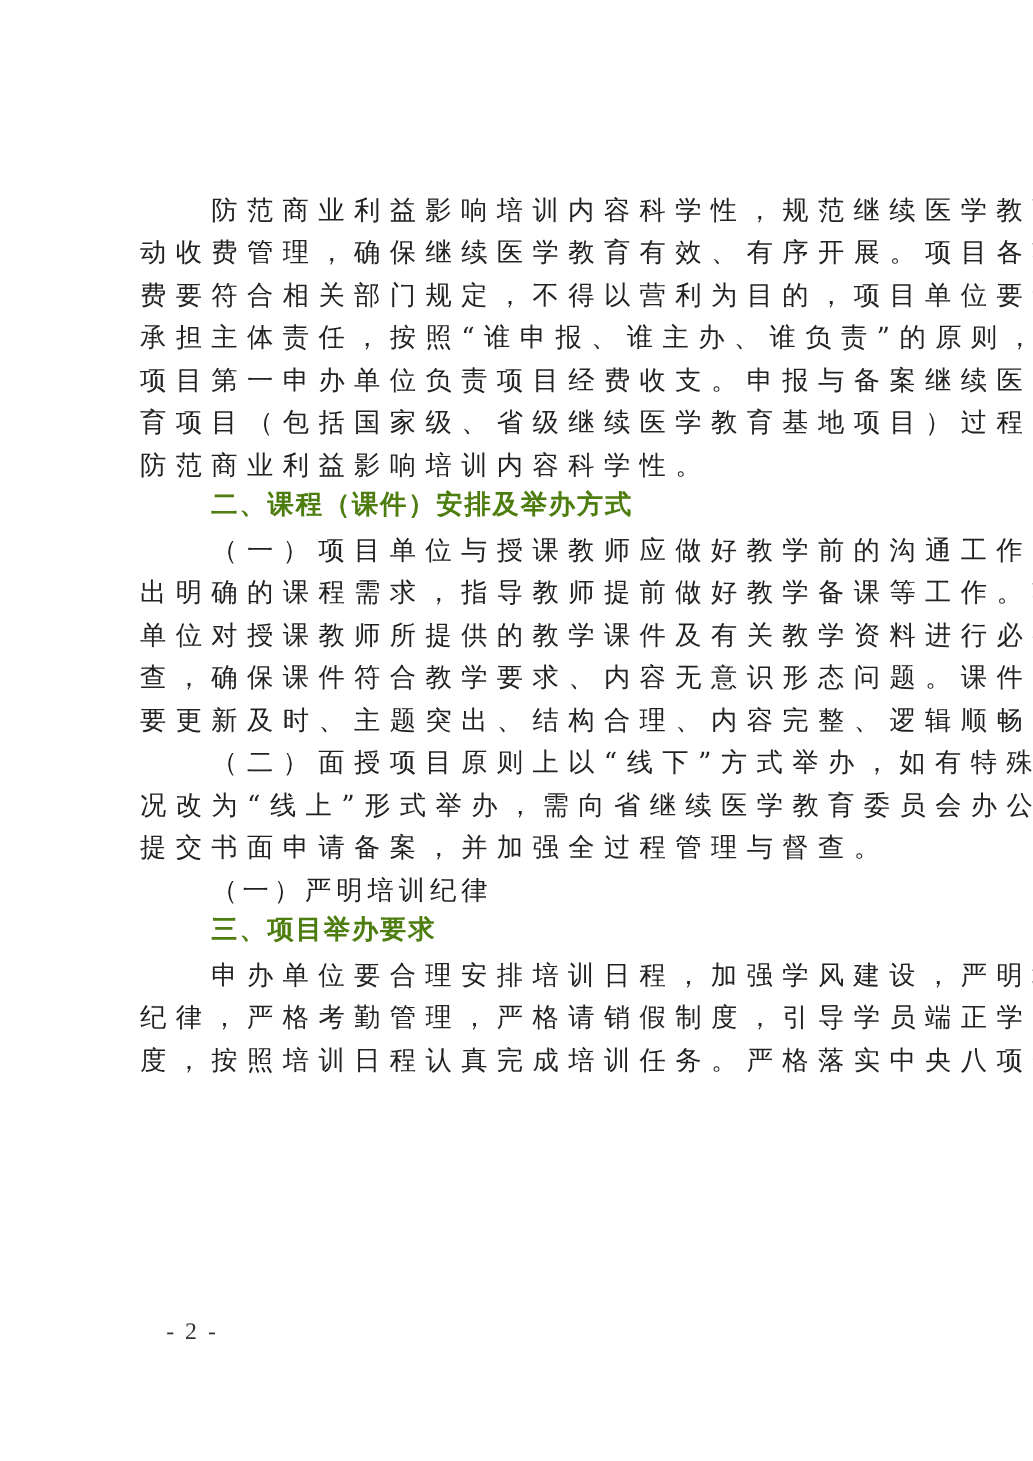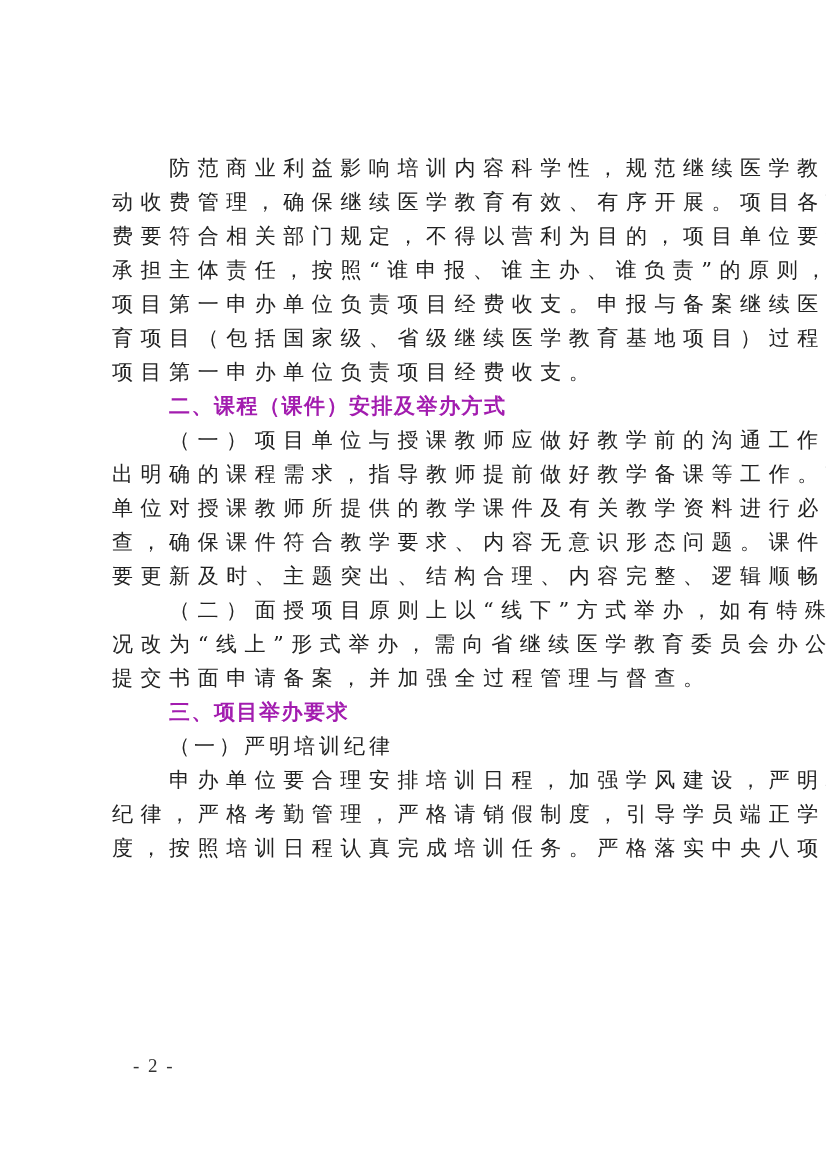--- a/index.html
+++ b/index.html
@@ -15,24 +15,24 @@
       display: block;
       height: 34px; line-height: 34px;
       font-family: "DejaVu Serif", "Liberation Serif", serif;
       font-size: 21px;
       letter-spacing: 7.55px;
       white-space: nowrap;
       color: #222222;
     }
     .indent { padding-left: 57px; }
     .heading {
-      font-family: Liberation Sans, sans-serif;
+      font-family: Liberation Mono, monospace;
       font-weight: bold;
       letter-spacing: 1.5px;
-      color: #a21caf;
+      color: #4d7c0f;
     }
     .subheading { letter-spacing: 4px; }
     .page-number {
       position: absolute; left: 133px; top: 1055px;
       font-family: "Liberation Serif", "DejaVu Serif", serif;
       font-size: 19px; color: #333333; letter-spacing: 2px;
     }
   </style>
 </head>
 <body>
@@ -40,21 +40,21 @@
 <div class="page">
   <div class="content">
 
     <div>
       <span class="line indent">防范商业利益影响培训内容科学性，规范继续医学教育活</span>
       <span class="line">动收费管理，确保继续医学教育有效、有序开展。项目各项收</span>
       <span class="line">费要符合相关部门规定，不得以营利为目的，项目单位要切实</span>
       <span class="line">承担主体责任，按照“谁申报、谁主办、谁负责”的原则，由</span>
       <span class="line">项目第一申办单位负责项目经费收支。申报与备案继续医学教</span>
       <span class="line">育项目（包括国家级、省级继续医学教育基地项目）过程中，</span>
-      <span class="line">项目第一申办单位负责项目经费收支。</span>
+      <span class="line">防范商业利益影响培训内容科学性。</span>
     </div>
 
     <div>
       <span class="line indent heading">二、课程（课件）安排及举办方式</span>
     </div>
 
     <div>
       <span class="line indent">（一）项目单位与授课教师应做好教学前的沟通工作，提</span>
       <span class="line">出明确的课程需求，指导教师提前做好教学备课等工作。项目</span>
       <span class="line">单位对授课教师所提供的教学课件及有关教学资料进行必要核</span>
@@ -62,25 +62,25 @@
       <span class="line">要更新及时、主题突出、结构合理、内容完整、逻辑顺畅、整</span>
     </div>
 
     <div>
       <span class="line indent">（二）面授项目原则上以“线下”方式举办，如有特殊情</span>
       <span class="line">况改为“线上”形式举办，需向省继续医学教育委员会办公室</span>
       <span class="line">提交书面申请备案，并加强全过程管理与督查。</span>
     </div>
 
     <div>
-      <span class="line indent heading">三、项目举办要求</span>
+      <span class="line indent subheading">（一）严明培训纪律</span>
     </div>
 
     <div>
-      <span class="line indent subheading">（一）严明培训纪律</span>
+      <span class="line indent heading">三、项目举办要求</span>
     </div>
 
     <div>
       <span class="line indent">申办单位要合理安排培训日程，加强学风建设，严明培训</span>
       <span class="line">纪律，严格考勤管理，严格请销假制度，引导学员端正学习态</span>
       <span class="line">度，按照培训日程认真完成培训任务。严格落实中央八项规定</span>
     </div>
 
   </div>
 

